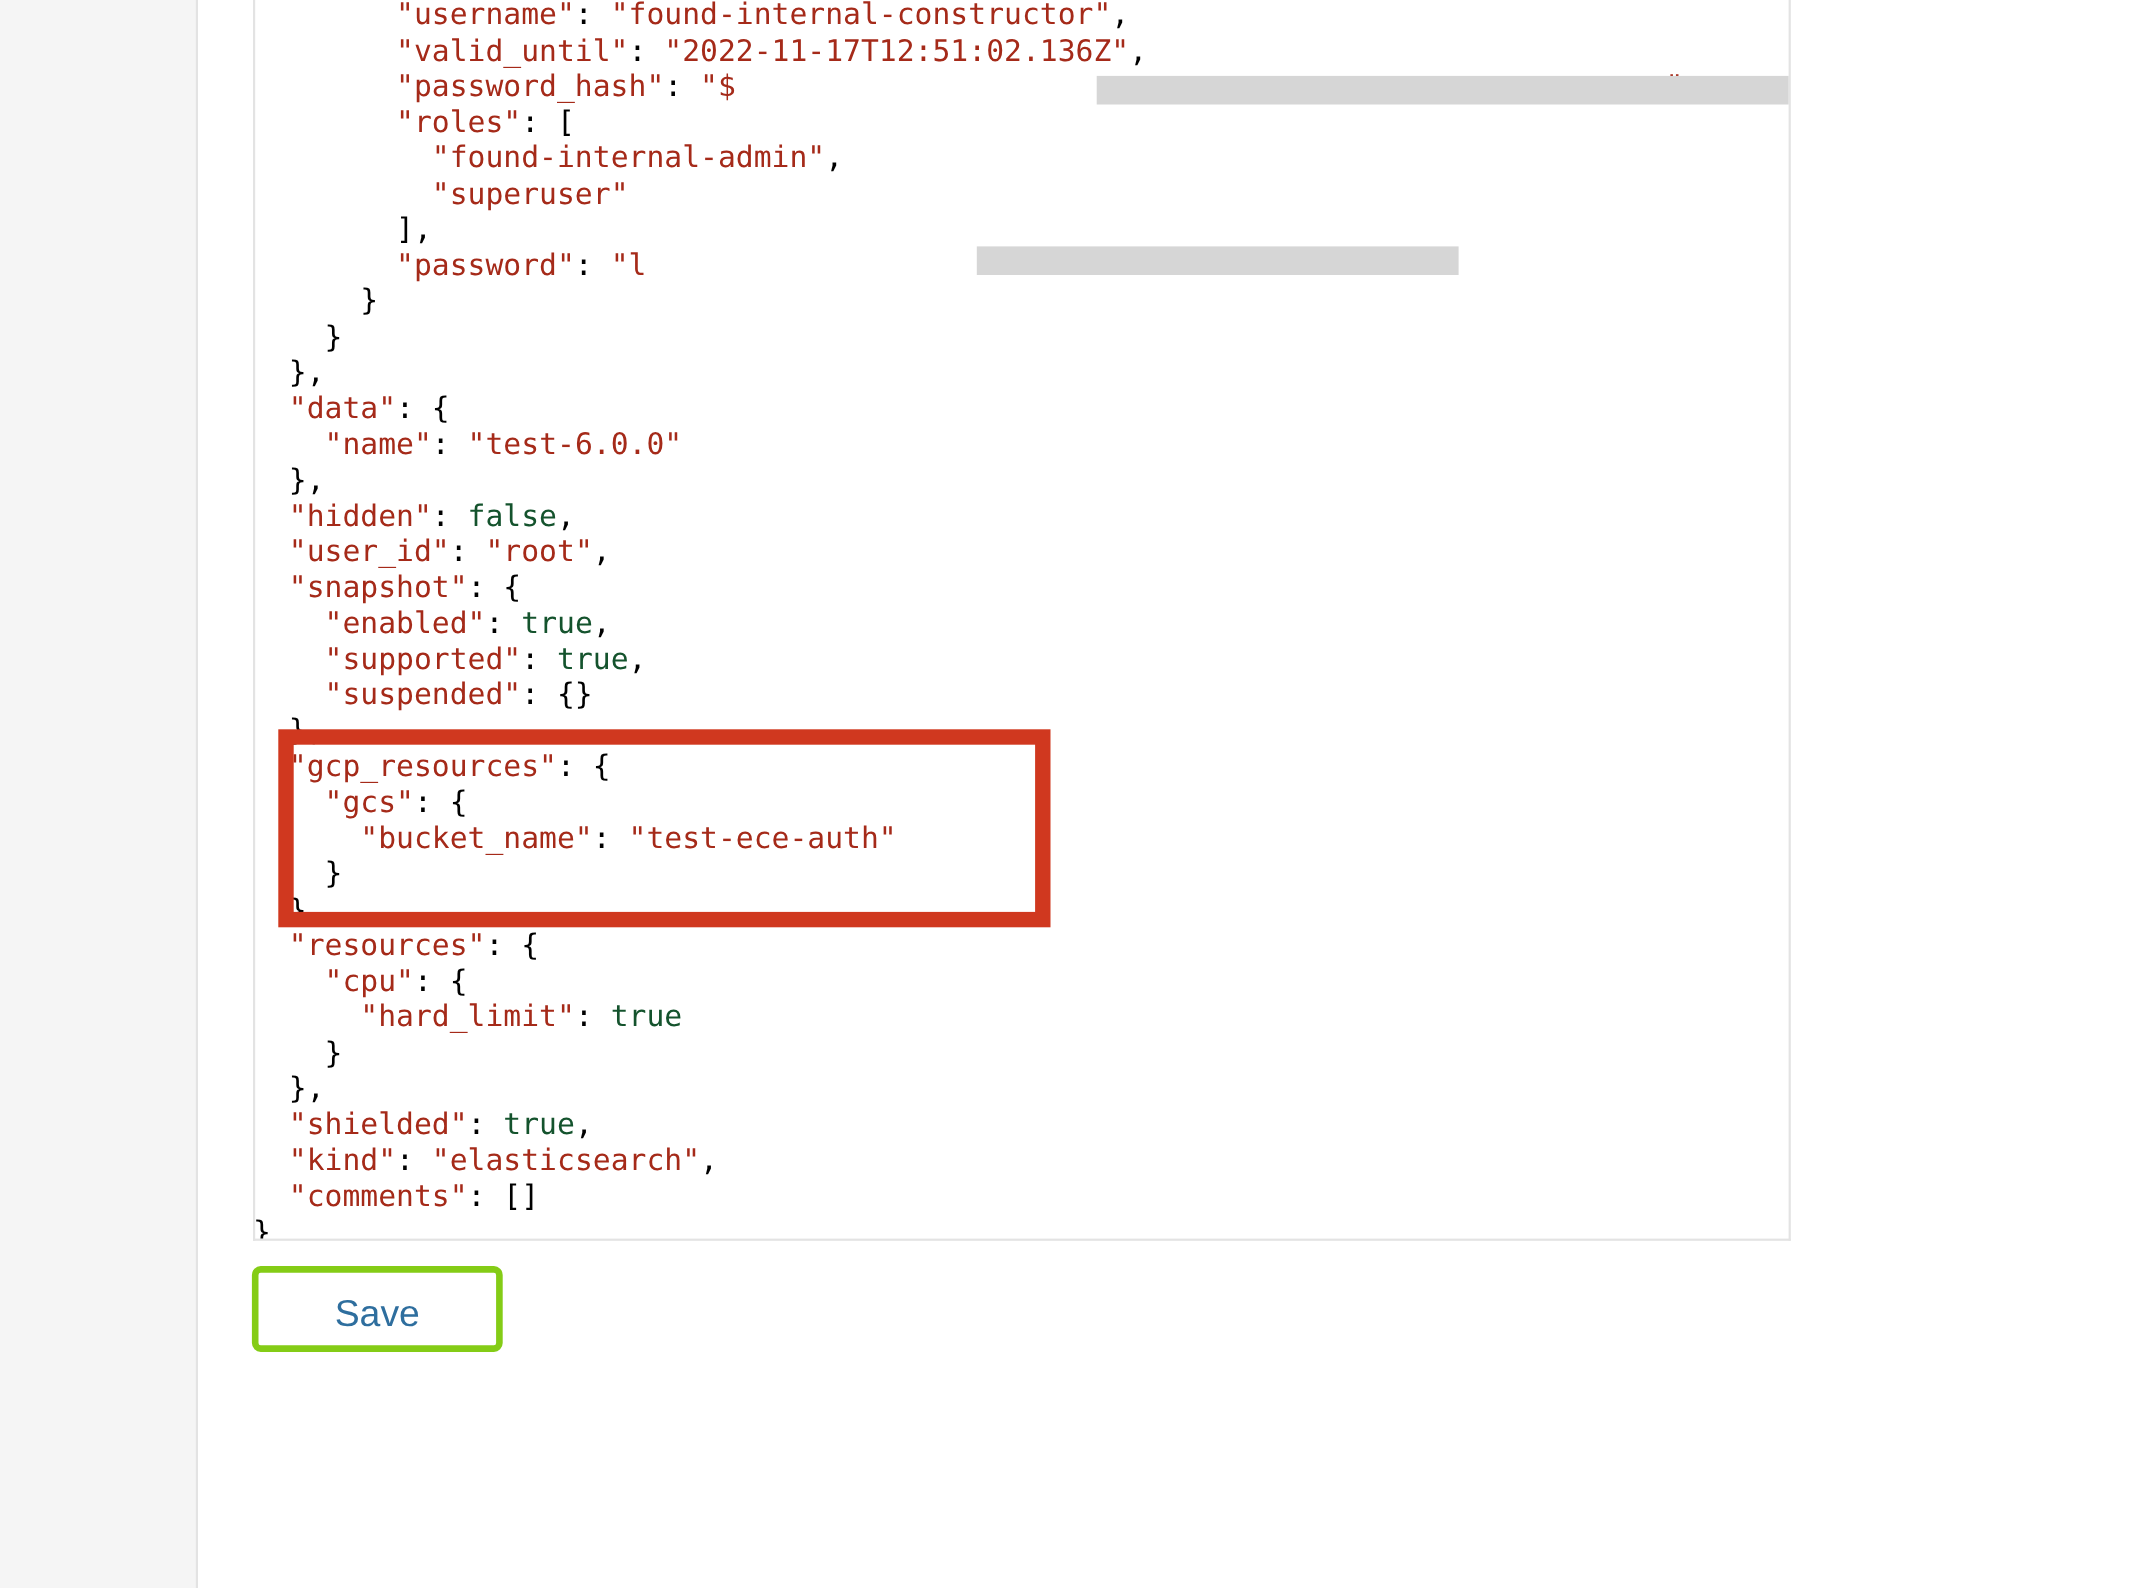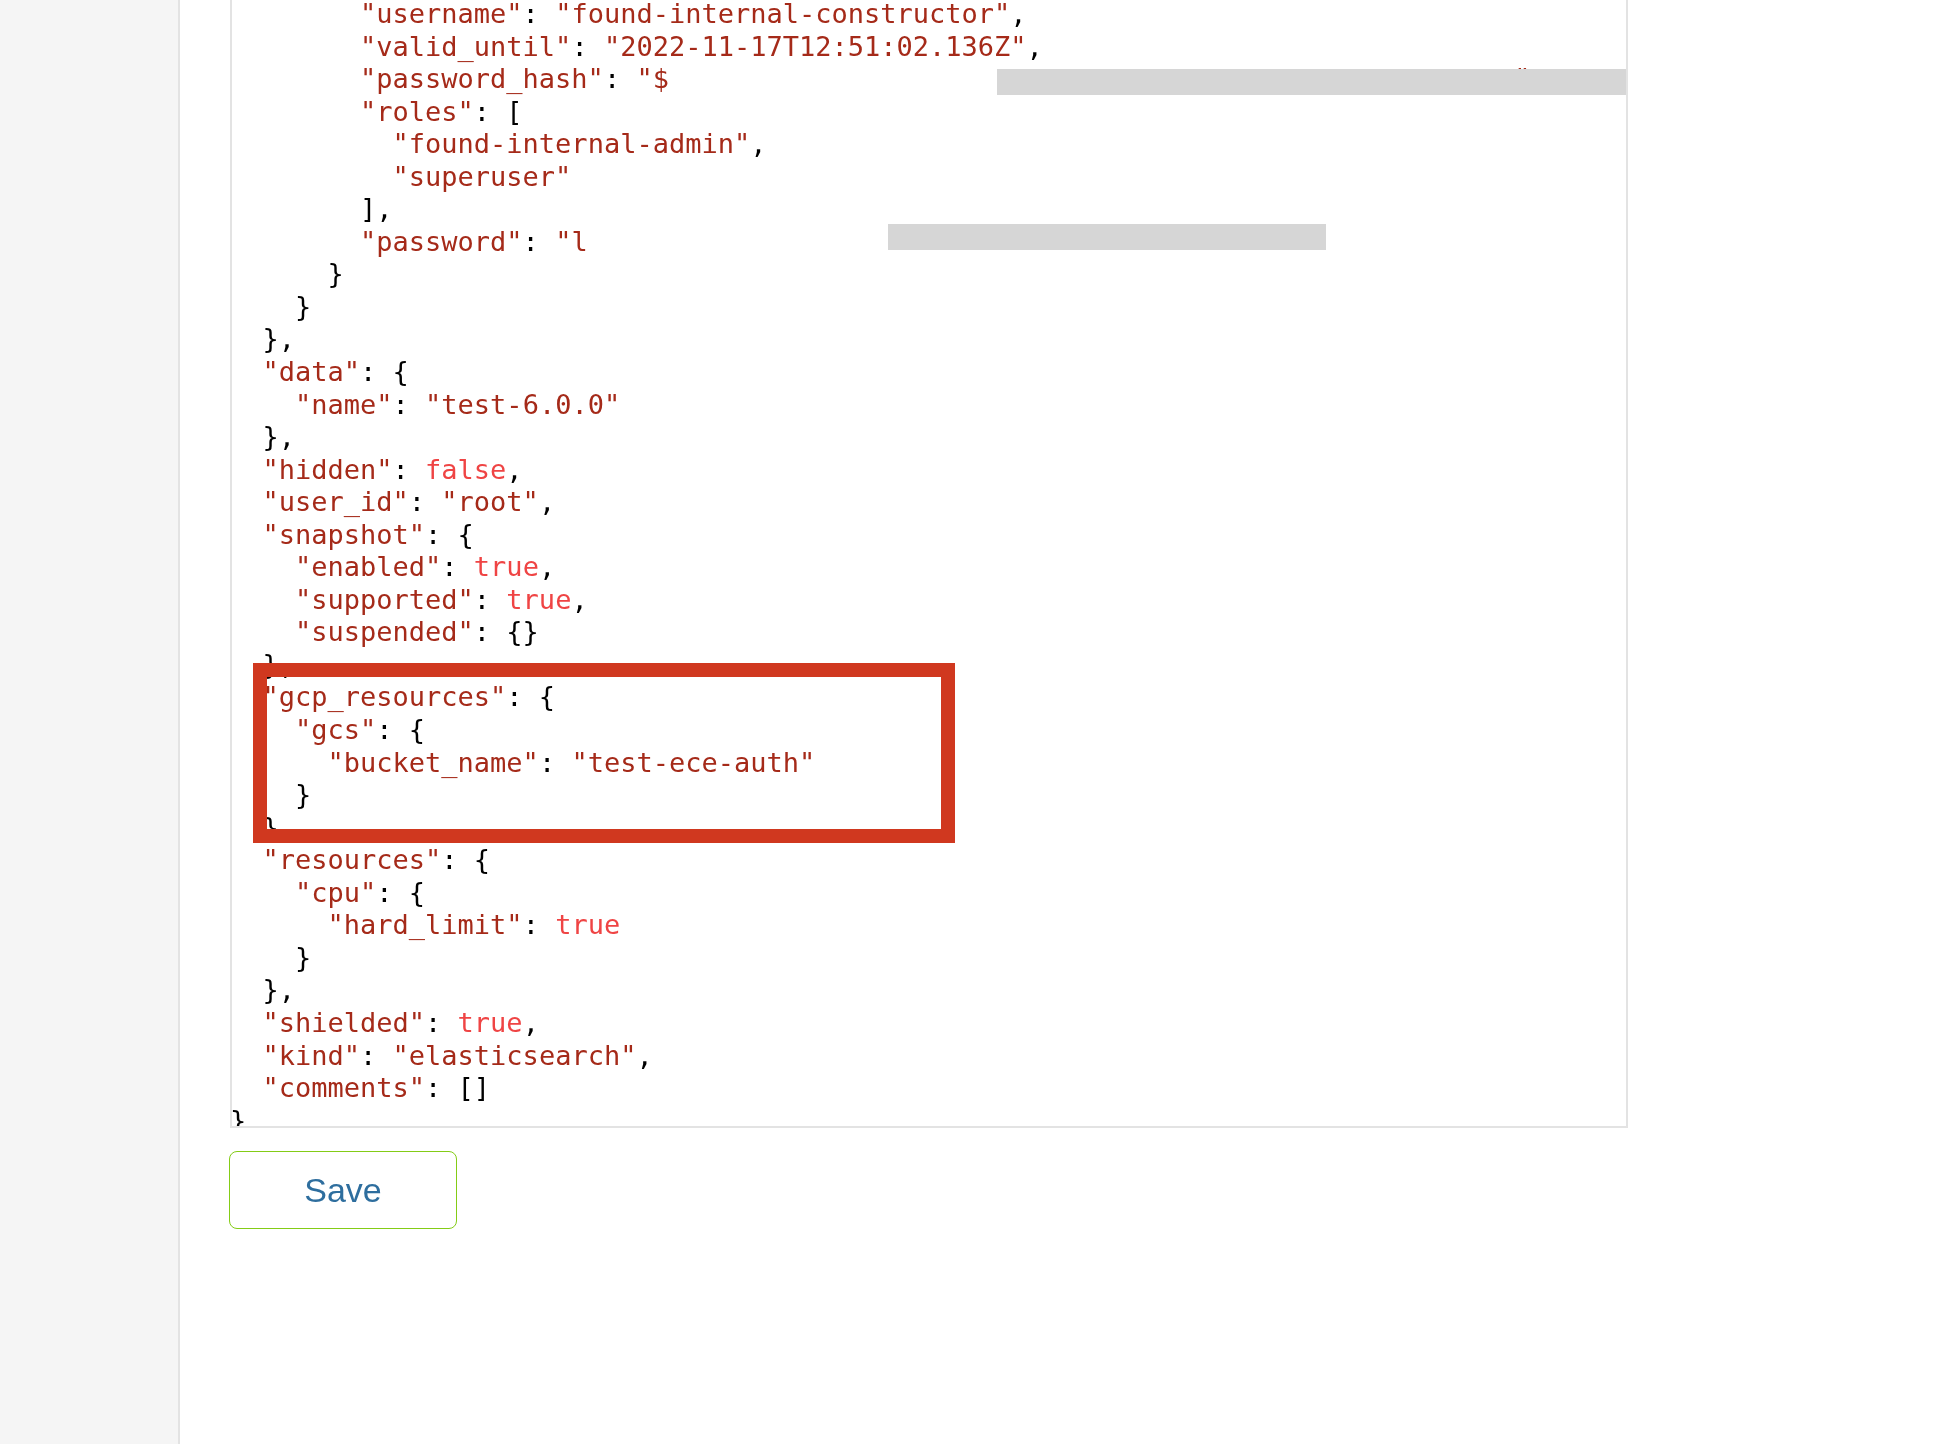--- a/index.html
+++ b/index.html
@@ -59,21 +59,21 @@
     font-size: 27px;
     line-height: 32.55px;
     letter-spacing: 0px;
     white-space: pre;
     color: #000000;
     -webkit-font-smoothing: antialiased;
   }
 
   .tok-str  { color: #a52a19; }
   .tok-key  { color: #a52a19; }
-  .tok-bool { color: #ef4444; }
+  .tok-bool { color: #14532d; }
   .tok-punc { color: #000000; }
 
   
   .redaction {
     position: absolute;
     background: #d6d6d6;
   }
   #redaction-password-hash {
     left: 765px;
     top: 71px;
@@ -103,21 +103,21 @@
 
   
   #save-button {
     position: absolute;
     left: 47px;        
     top: 1151px;
     width: 228px;
     height: 78px;
     box-sizing: border-box;
     background: #ffffff;
-    border: 1px solid #84cc16;
+    border: 6px solid #84cc16;
     border-radius: 8px;
     color: #2e6e9e;
     font-family: "Liberation Sans", sans-serif;
     font-size: 34px;
     line-height: 74px;
     text-align: center;
     cursor: pointer;
     padding: 0;
   }
 </style>

